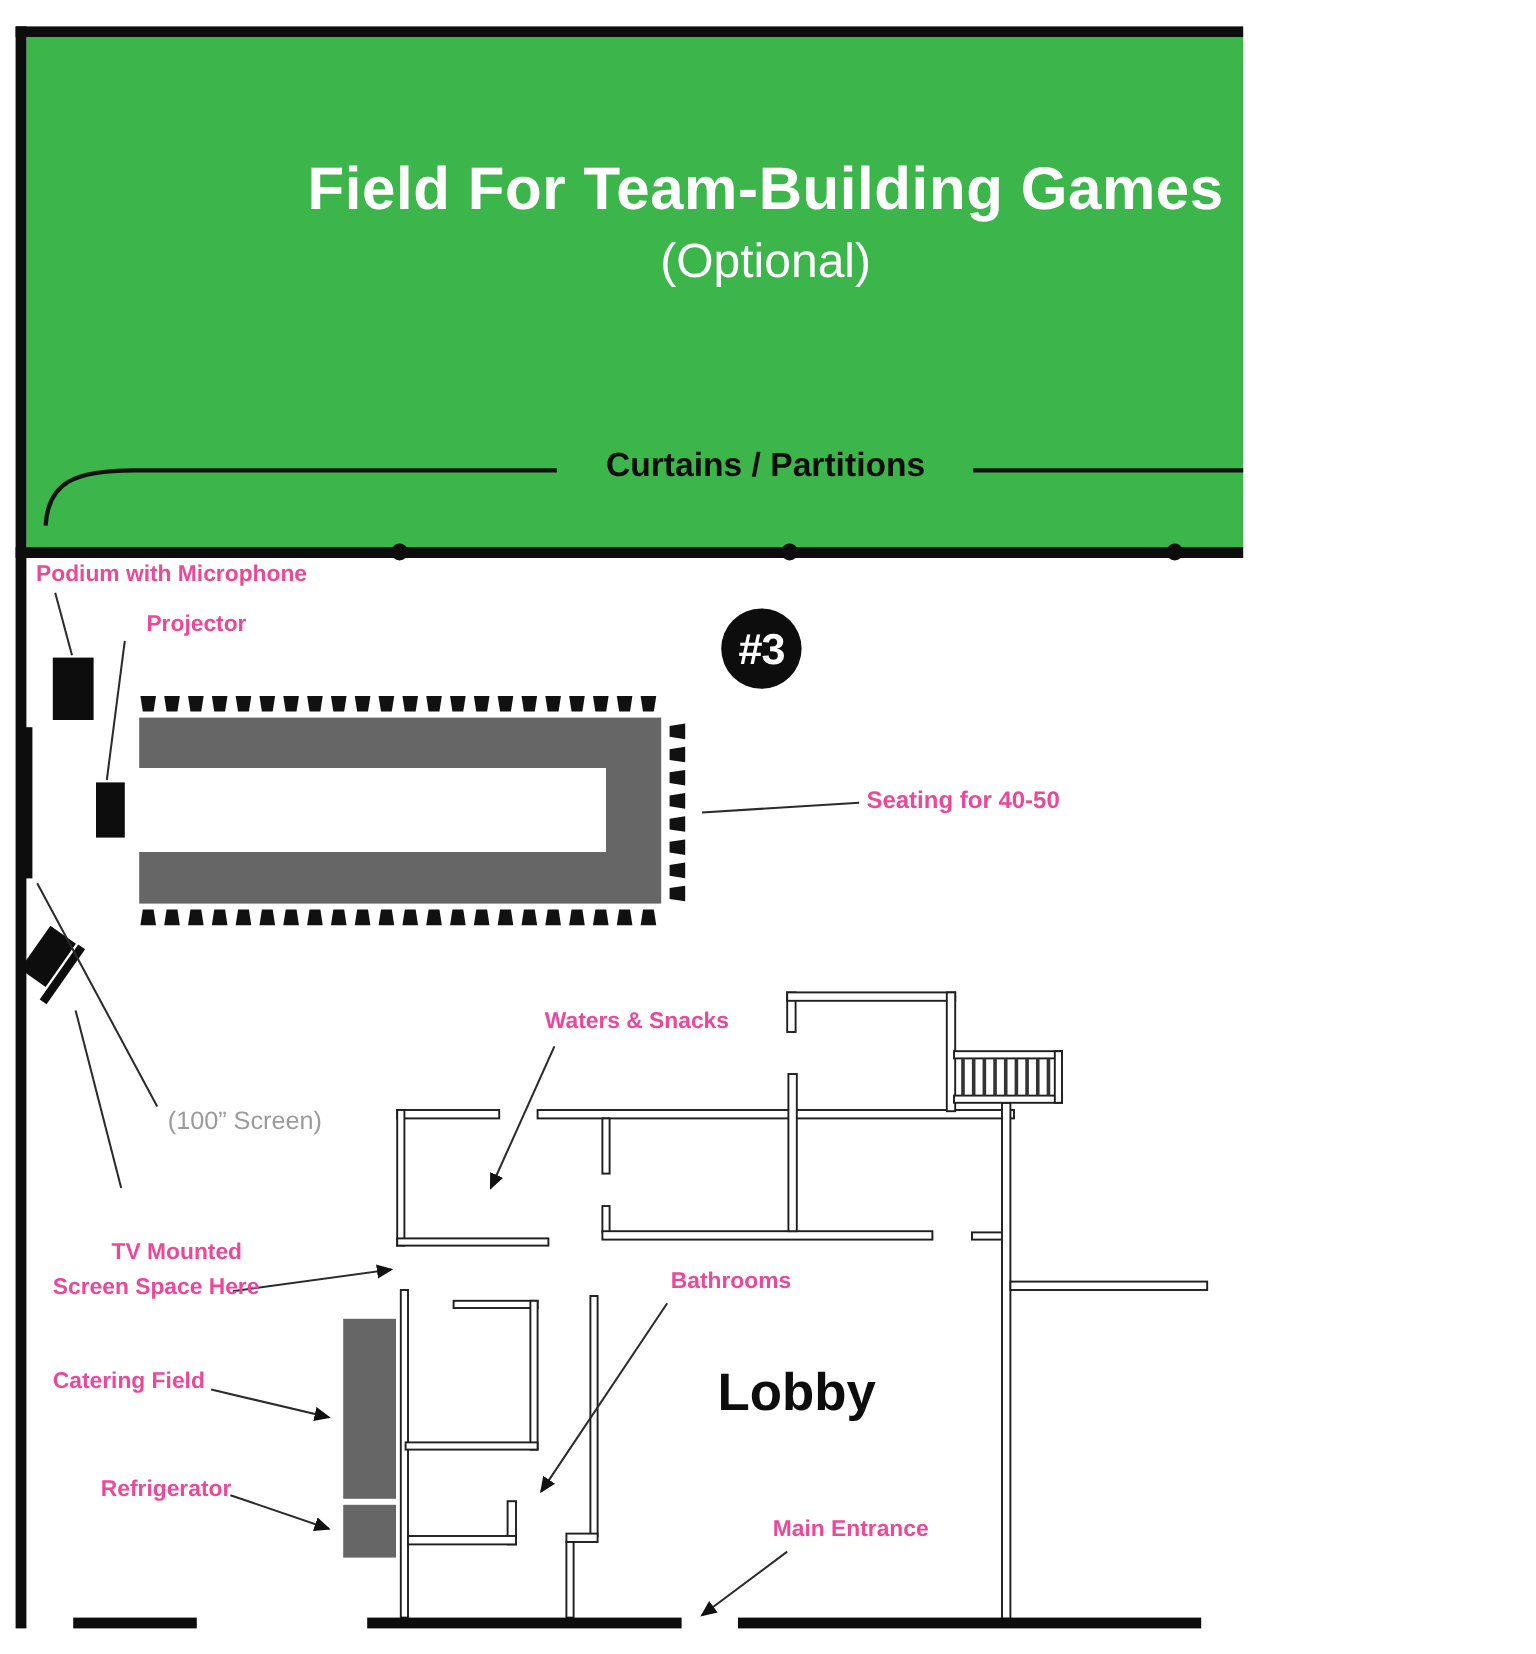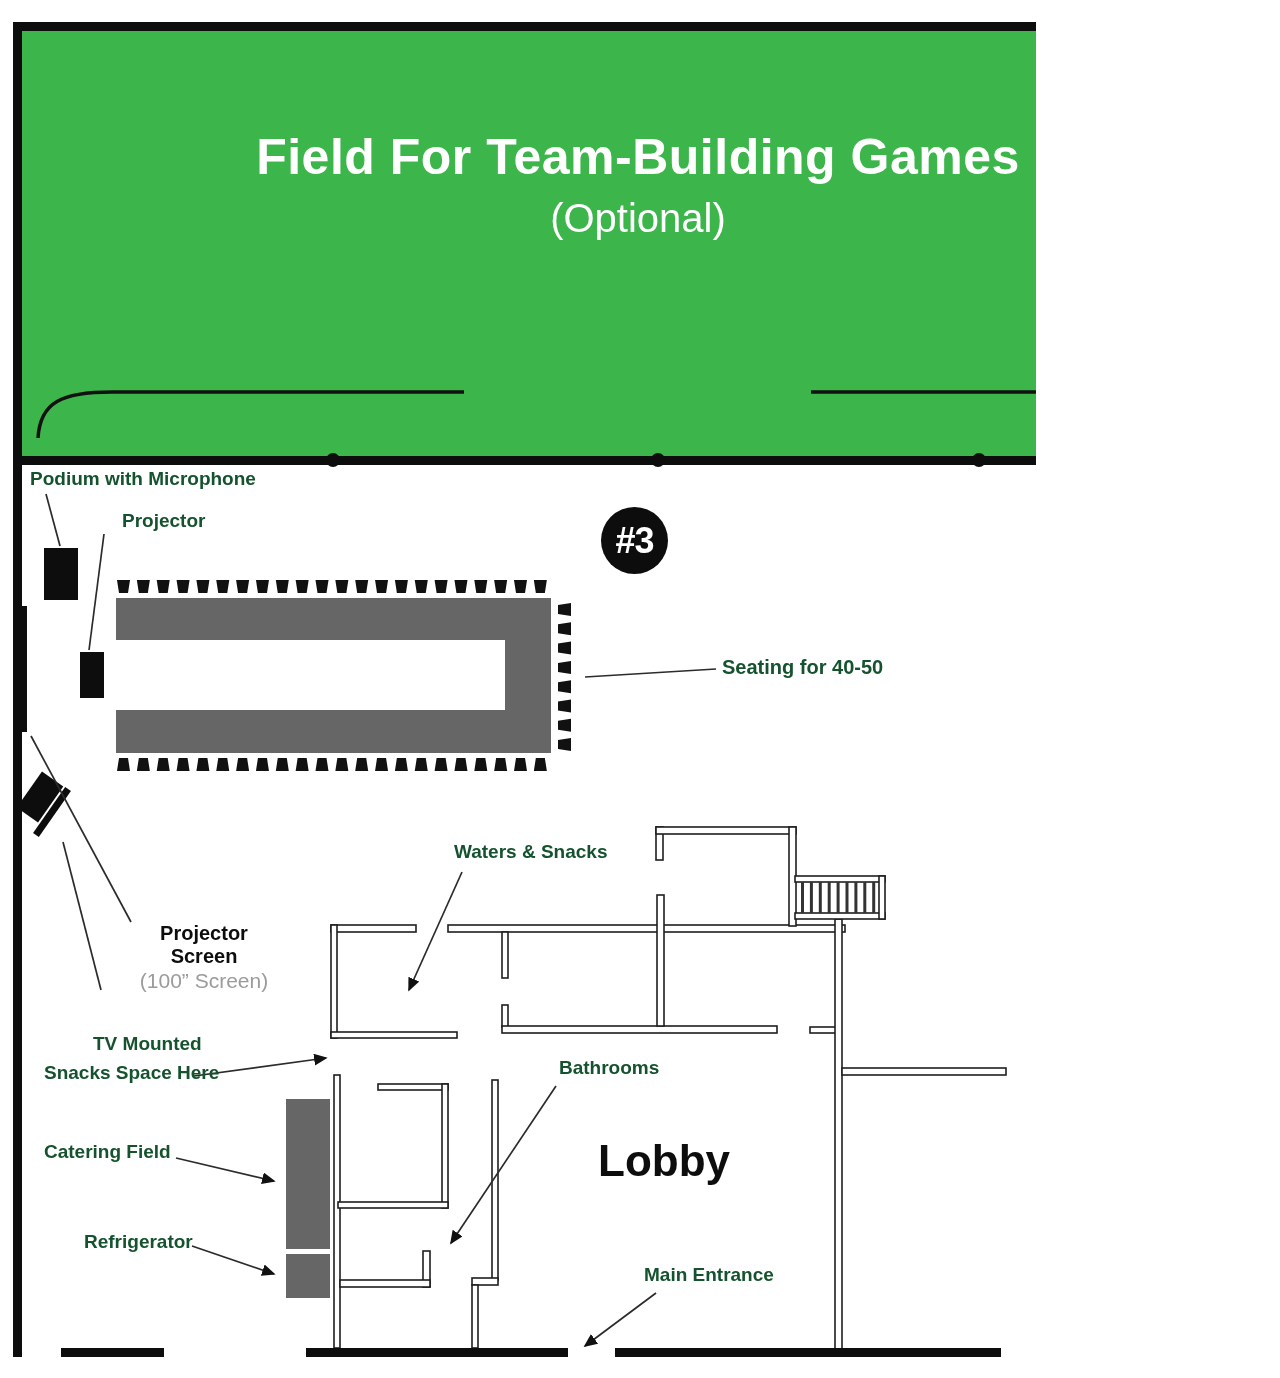--- a/index.html
+++ b/index.html
@@ -13,21 +13,21 @@
   .swoosh{stroke:#111;stroke-width:3.5;fill:none;}
   .chair{fill:#111;}
   .railbar{fill:#333;}
   
   .t-title{left:22px;top:128px;width:1232px;text-align:center;color:#fff;
            font-size:50px;font-weight:800;letter-spacing:.5px;}
   .t-sub{left:22px;top:196px;width:1232px;text-align:center;color:#fff;
          font-size:40px;font-weight:400;}
   .t-curtains{left:22px;top:372px;width:1232px;text-align:center;color:#0d0d0d;
               font-size:28px;font-weight:800;}
-  .lbl{color:#14532d;font-size:19px;font-weight:700;white-space:nowrap;}
+  .lbl{color:#ec4899;font-size:19px;font-weight:700;white-space:nowrap;}
   .marker-circle{left:601px;top:507px;width:67px;height:67px;background:#0d0d0d;
                  border-radius:50%;display:flex;align-items:center;justify-content:center;
                  color:#fff;font-size:36px;font-weight:800;letter-spacing:-1px;}
   .t-ushape{left:682px;top:518px;font-size:40px;font-weight:800;color:#0d0d0d;}
   .t-lobby{left:598px;top:1136px;font-size:44px;font-weight:800;color:#0d0d0d;}
   .screenlbl{left:126px;top:922px;width:156px;text-align:center;}
   .screenlbl .l1{font-size:20px;font-weight:700;color:#0d0d0d;}
   .screenlbl .l2{font-size:21px;font-weight:400;color:#9b9b9b;margin-top:1px;}
 </style>
 </head>
@@ -199,35 +199,35 @@
       <line class="lead" x1="556" y1="1086" x2="451" y2="1243" marker-end="url(#arrow)"></line>
       <line class="lead" x1="656" y1="1293" x2="585" y2="1346" marker-end="url(#arrow)"></line>
     </g>
 
     <rect x="286" y="1099" width="44" height="150" fill="#666667"></rect>
     <rect x="286" y="1254" width="44" height="44" fill="#666667"></rect>
   </svg>
 
   <div class="abs t-title">Field For Team-Building Games</div>
   <div class="abs t-sub">(Optional)</div>
+  <div class="abs t-curtains">Curtains / Partitions</div>
 
   <div class="abs marker-circle">
     <span>#3</span>
   </div>
 
   <div class="abs lbl" style="left:30px;top:468px;">Podium with Microphone</div>
   <div class="abs lbl" style="left:110px;top:510px;margin-left:12px;">Projector</div>
   <div class="abs lbl" style="left:722px;top:656px;font-size:20px;">Seating for 40-50</div>
 
   <div class="abs screenlbl">
-    <div class="l1">Projector Screen</div>
     <div class="l2">(100” Screen)</div>
   </div>
 
   <div class="abs lbl" style="left:93px;top:991px;margin-top:42px;">TV Mounted</div>
   <div class="abs lbl" style="left:454px;top:841px;">Waters &amp; Snacks</div>
-  <div class="abs lbl" style="left:44px;top:1062px;">Snacks Space Here</div>
+  <div class="abs lbl" style="left:44px;top:1062px;">Screen Space Here</div>
   <div class="abs lbl" style="left:559px;top:1057px;">Bathrooms</div>
   <div class="abs lbl" style="left:44px;top:1141px;">Catering Field</div>
   <div class="abs t-lobby">Lobby</div>
   <div class="abs lbl" style="left:84px;top:1231px;">Refrigerator</div>
   <div class="abs lbl" style="left:644px;top:1264px;">Main Entrance</div>
 </div>
 
 </body></html>

